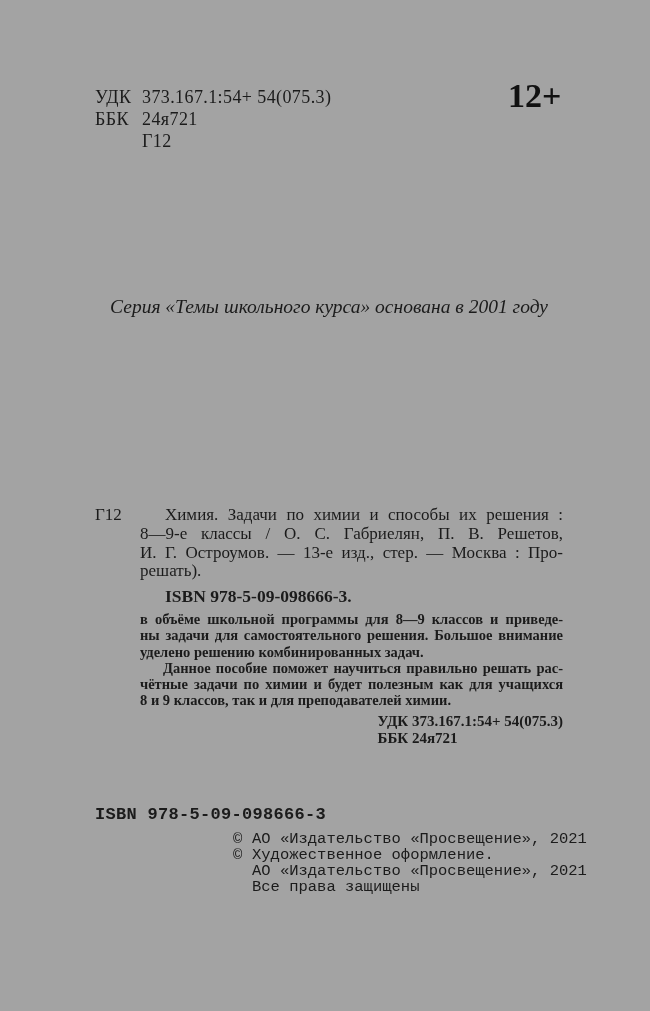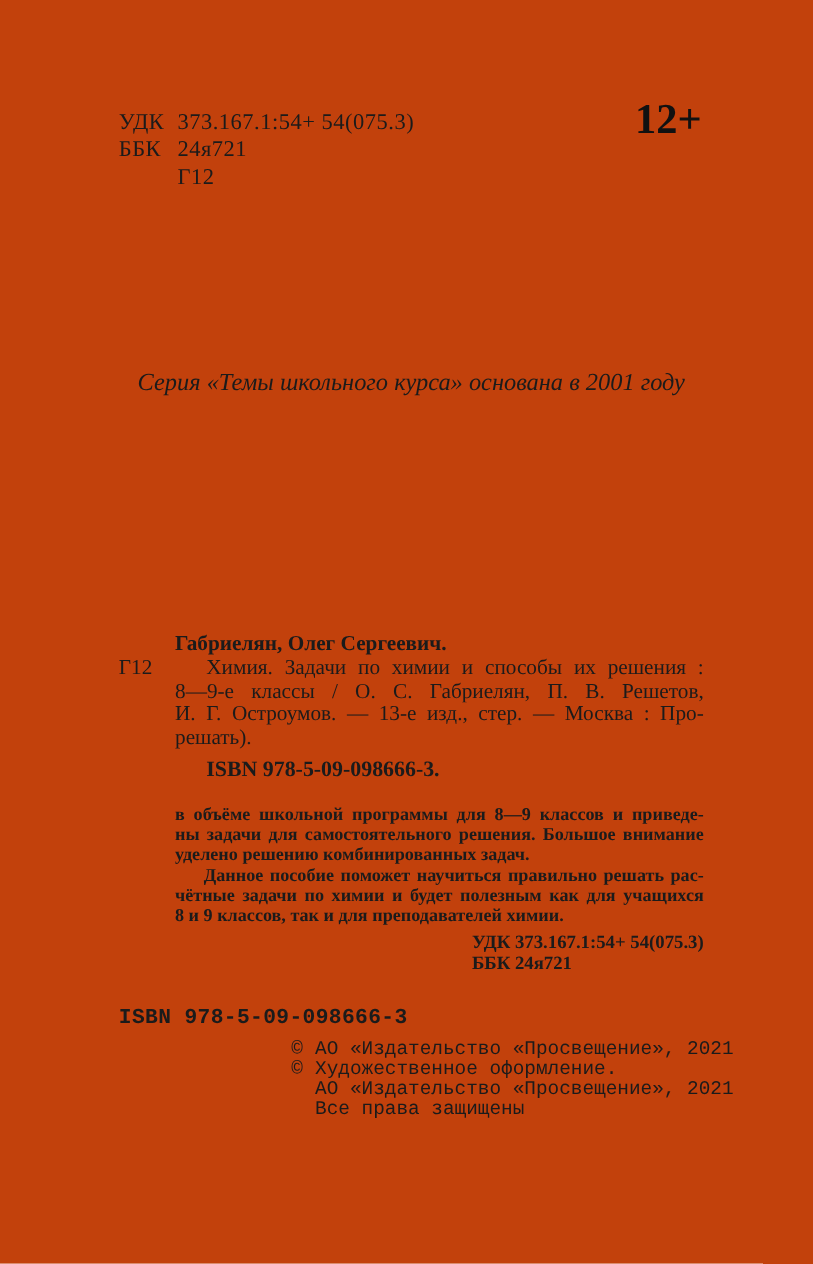--- a/index.html
+++ b/index.html
@@ -4,21 +4,21 @@
 <style>
   html, body {
     margin: 0;
     padding: 0;
     background: #ffffff;
   }
   .page {
     position: relative;
     width: 650px;
     height: 1011px;
-    background: #c2410c;
+    background: #a3a3a3;
     color: #1b1b1b;
     font-family: "Liberation Serif", "DejaVu Serif", serif;
     overflow: hidden;
   }
 
   
   .top-block {
     position: absolute;
     left: 95px;
     top: 86px;
@@ -91,21 +91,21 @@
   .jline.last {
     text-align-last: left;
   }
   .jline.indent {
     padding-left: 25px;
   }
   .isbn-mid {
     margin-left: 45px;
     padding-left: 25px;
     margin-top: 6px;
-    margin-bottom: 19px;
+    margin-bottom: 5px;
     font-weight: bold;
     font-size: 17.5px;
     line-height: 19px;
   }
   .annotation {
     margin-left: 45px;
     width: 423px;
     font-weight: bold;
     font-size: 14.5px;
     line-height: 16.2px;
@@ -172,21 +172,20 @@
     <div class="top-row">
       <span class="lbl"></span><span>Г12</span>
     </div>
   </div>
 
   <div class="age-badge">12+</div>
 
   <div class="series-line">Серия «Темы школьного курса» основана в 2001 году</div>
 
   <div class="catalog-block">
-    <div class="author-line">Габриелян, Олег Сергеевич.</div>
 
     <div class="entry">
       <span class="margin-code">Г12</span>
       <div class="entry-text">
         <div class="jline indent">Химия. Задачи по химии и способы их решения :</div>
         <div class="jline">8—9-е классы / О. С. Габриелян, П. В. Решетов,</div>
         <div class="jline">И. Г. Остроумов. — 13-е изд., стер. — Москва : Про-</div>
         <div class="jline last">решать).</div>
       </div>
     </div>

